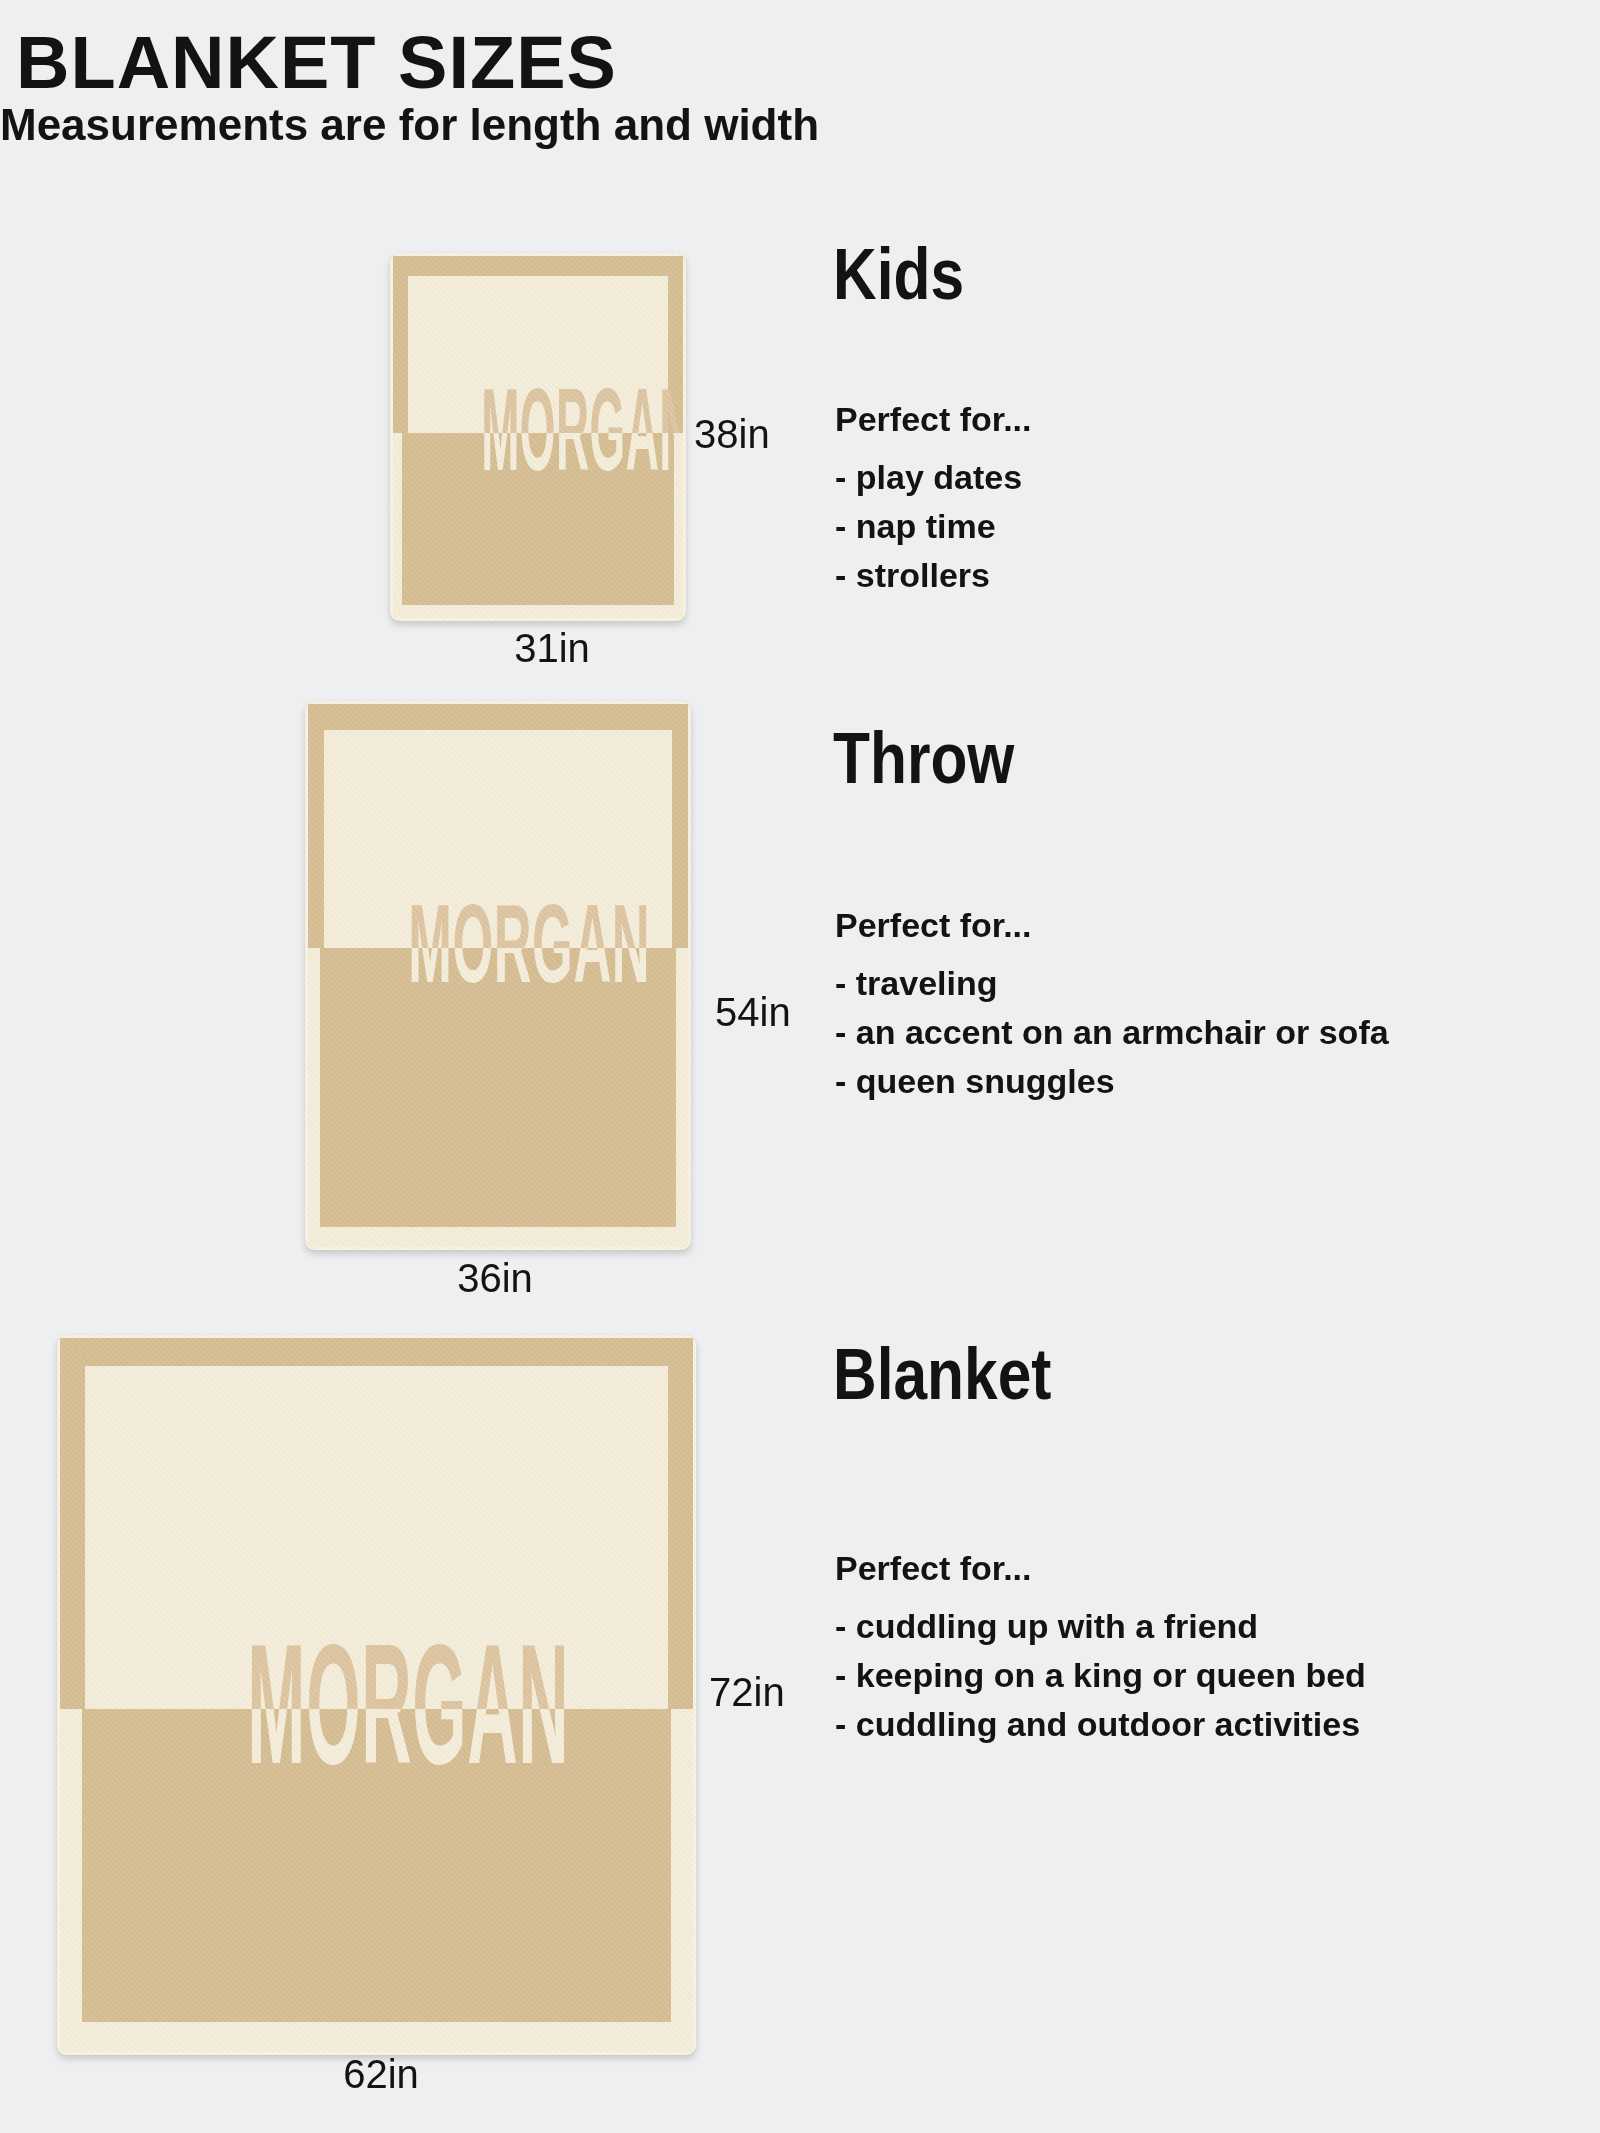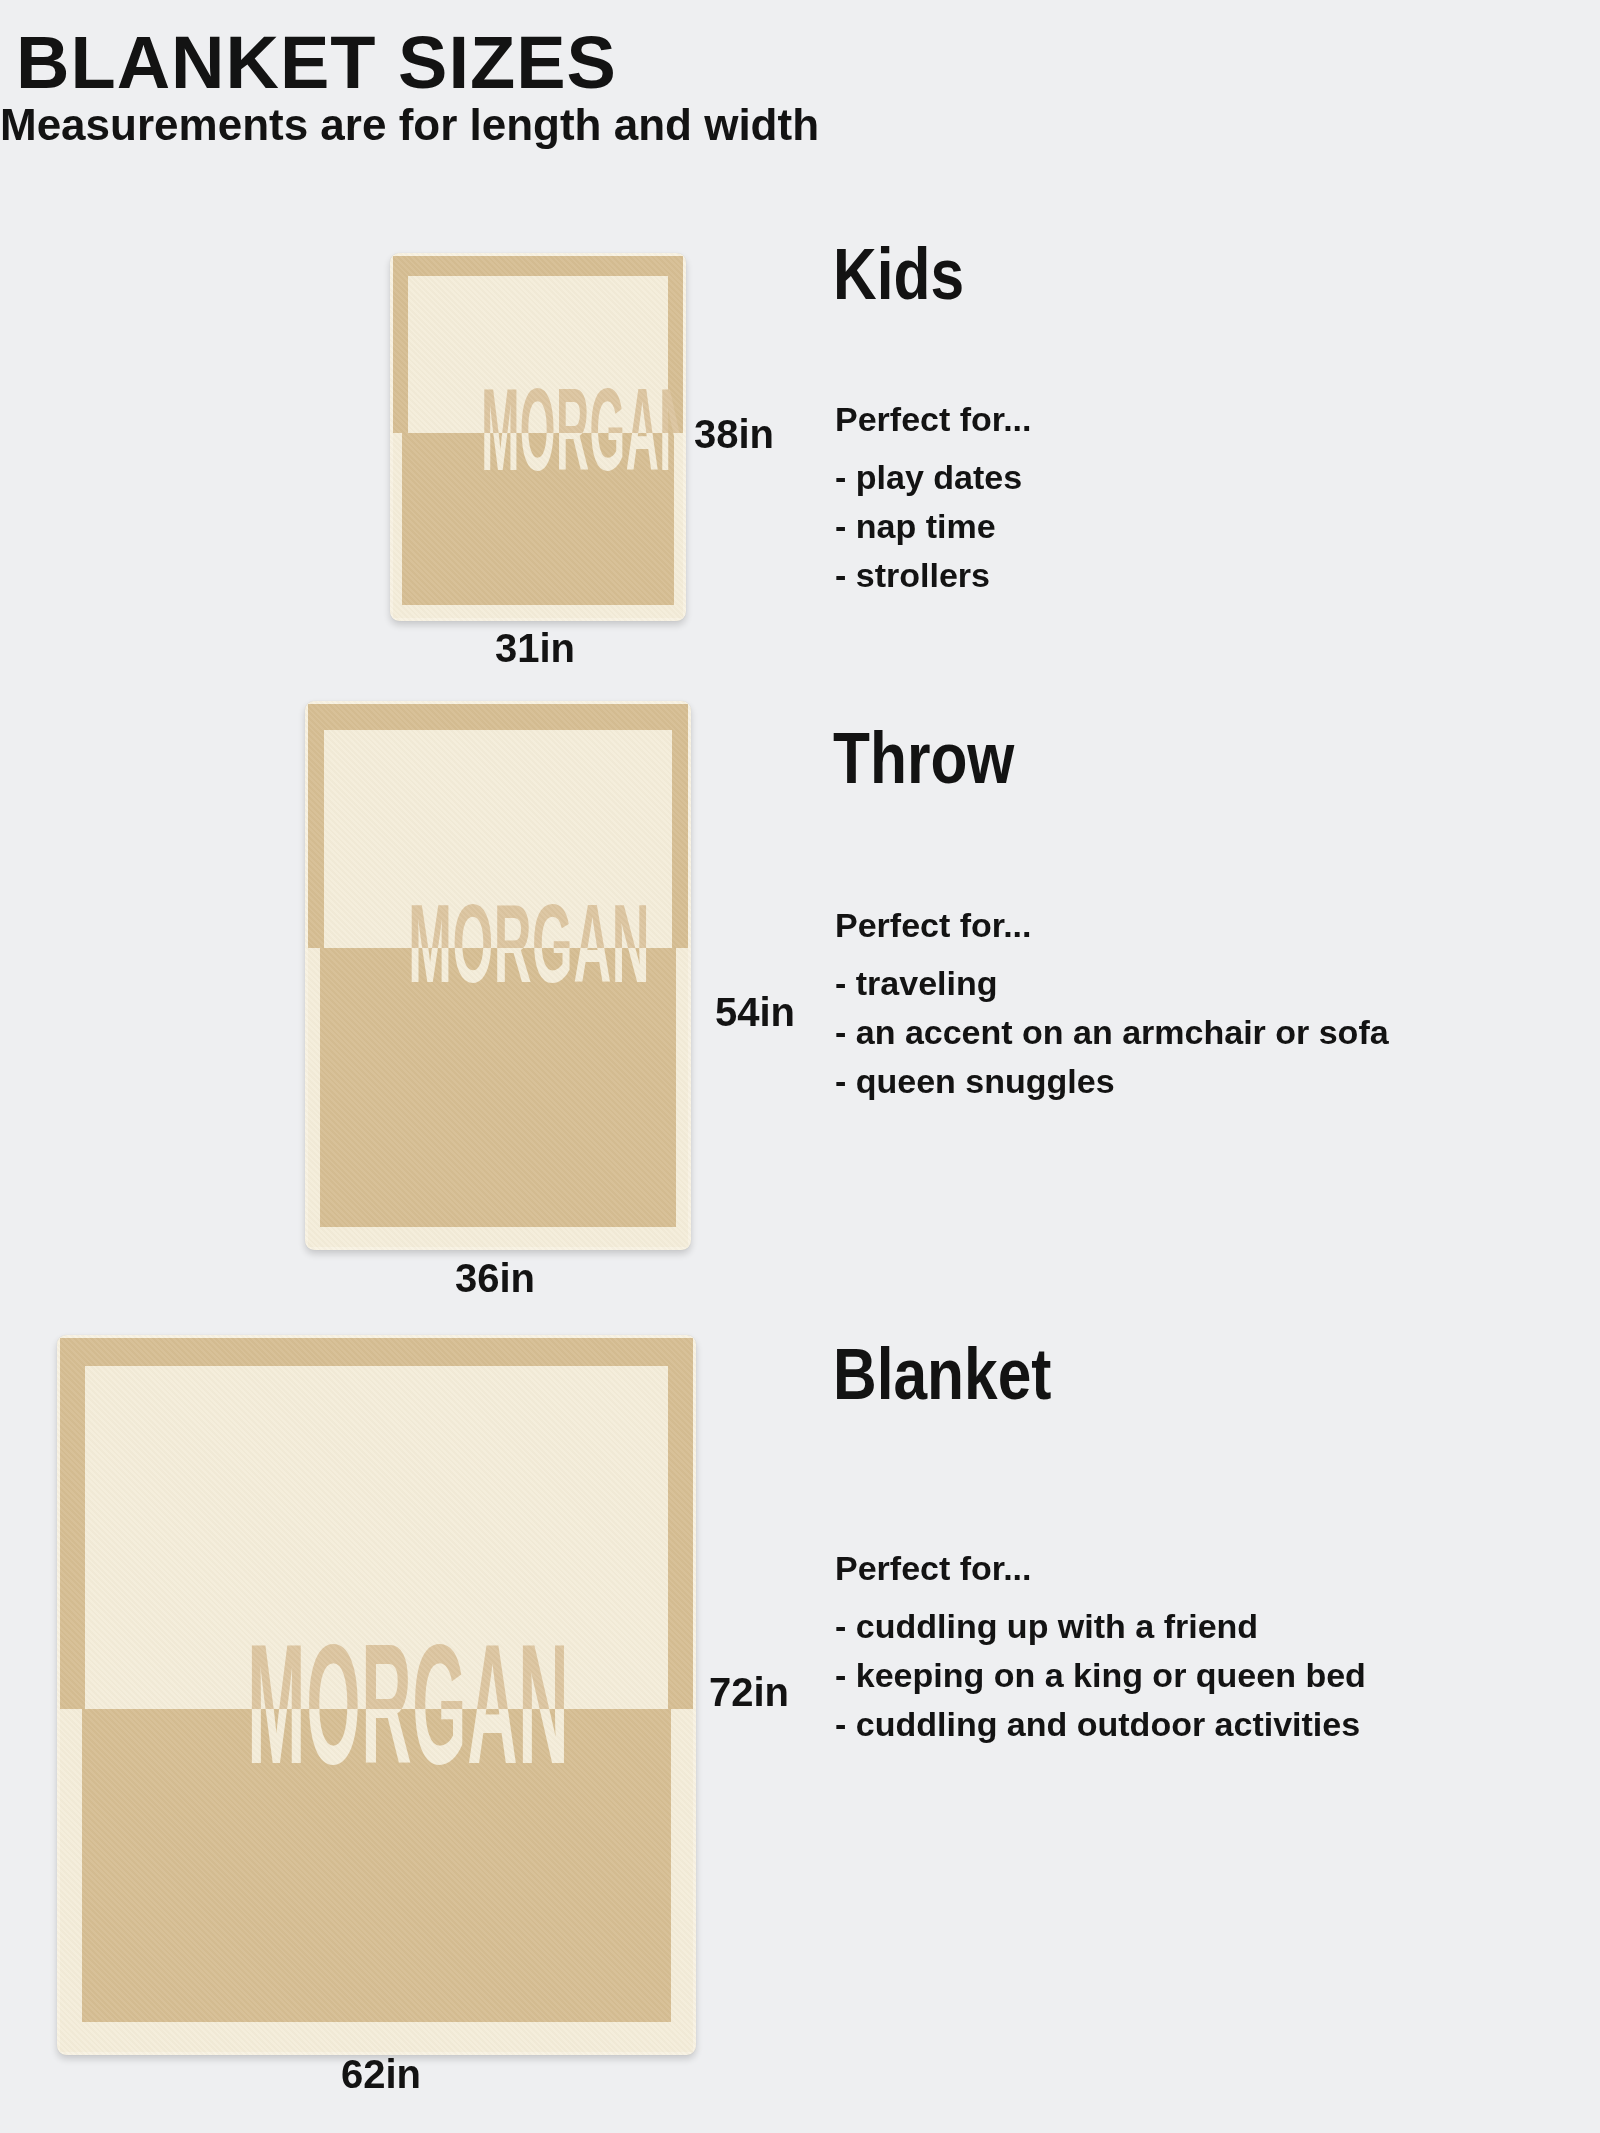--- a/index.html
+++ b/index.html
@@ -28,21 +28,21 @@
   .clip-top{top:0;height:var(--swap);}
   .clip-bottom{top:var(--swap);bottom:0;}
   .morgan{position:absolute;left:0;width:100%;text-align:center;display:block;
     font-weight:bold;font-size:var(--mf);line-height:1;white-space:nowrap;letter-spacing:.01em;}
   .clip-top .morgan{top:100%;transform:translateY(-53%) scaleX(var(--msx));color:var(--tan_letter);}
   .clip-bottom .morgan{top:0;transform:translateY(-53%) scaleX(var(--msx));color:var(--cream);}
   .blanket::after{content:"";position:absolute;inset:-3px;border-radius:inherit;pointer-events:none;
     background:repeating-linear-gradient(45deg,rgba(255,255,255,.05) 0 2px,rgba(90,70,40,.025) 2px 4px);}
 
   
-  .dim-label{position:absolute;font-size:40px;font-weight:bold;white-space:nowrap;}
+  .dim-label{position:absolute;font-size:40px;font-weight:normal;white-space:nowrap;}
   .dim-side{transform:translateY(-50%);}
   .dim-bottom{transform:translateX(-50%);}
 
   .section-name{position:absolute;font-size:72px;font-weight:bold;line-height:1;
     transform:scaleX(.84);transform-origin:0 0;white-space:nowrap;}
   .uses{position:absolute;font-size:34px;font-weight:bold;line-height:49px;white-space:nowrap;}
   .perfect{display:block;margin-bottom:9px;}
   .use-line{display:block;}
 </style>
 </head>
@@ -57,21 +57,21 @@
     <div class="half top-half"></div>
     <div class="half bottom-half"></div>
     <div class="clip clip-top">
       <span class="morgan">MORGAN</span>
     </div>
     <div class="clip clip-bottom">
       <span class="morgan">MORGAN</span>
     </div>
   </div>
   <div class="dim-label dim-side" style="left:694px;top:434px;">38in</div>
-  <div class="dim-label dim-bottom" style="left:535px;top:626px;">31in</div>
+  <div class="dim-label dim-bottom" style="left:552px;top:626px;">31in</div>
   <div class="section-name" style="left:833px;top:238px;">Kids</div>
   <div class="uses" style="left:835px;top:395px;">
     <span class="perfect">Perfect for...</span>
     <span class="use-line">- play dates</span>
     <span class="use-line">- nap time</span>
     <span class="use-line">- strollers</span>
   </div>
 
   <div class="blanket" style="left:305px;top:701px;width:380px;height:543px;--swap:45%;--tb:26px;--ts:16px;--cb:20px;--cs:12px;--mf:111px;--msx:0.472;">
     <div class="half top-half"></div>

